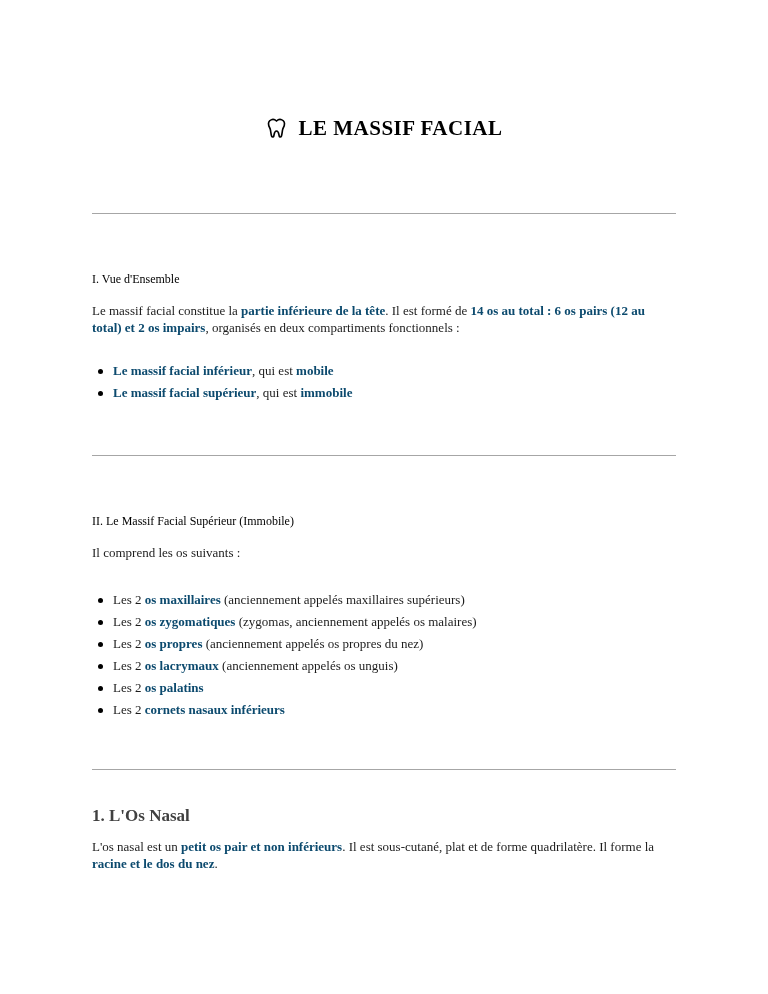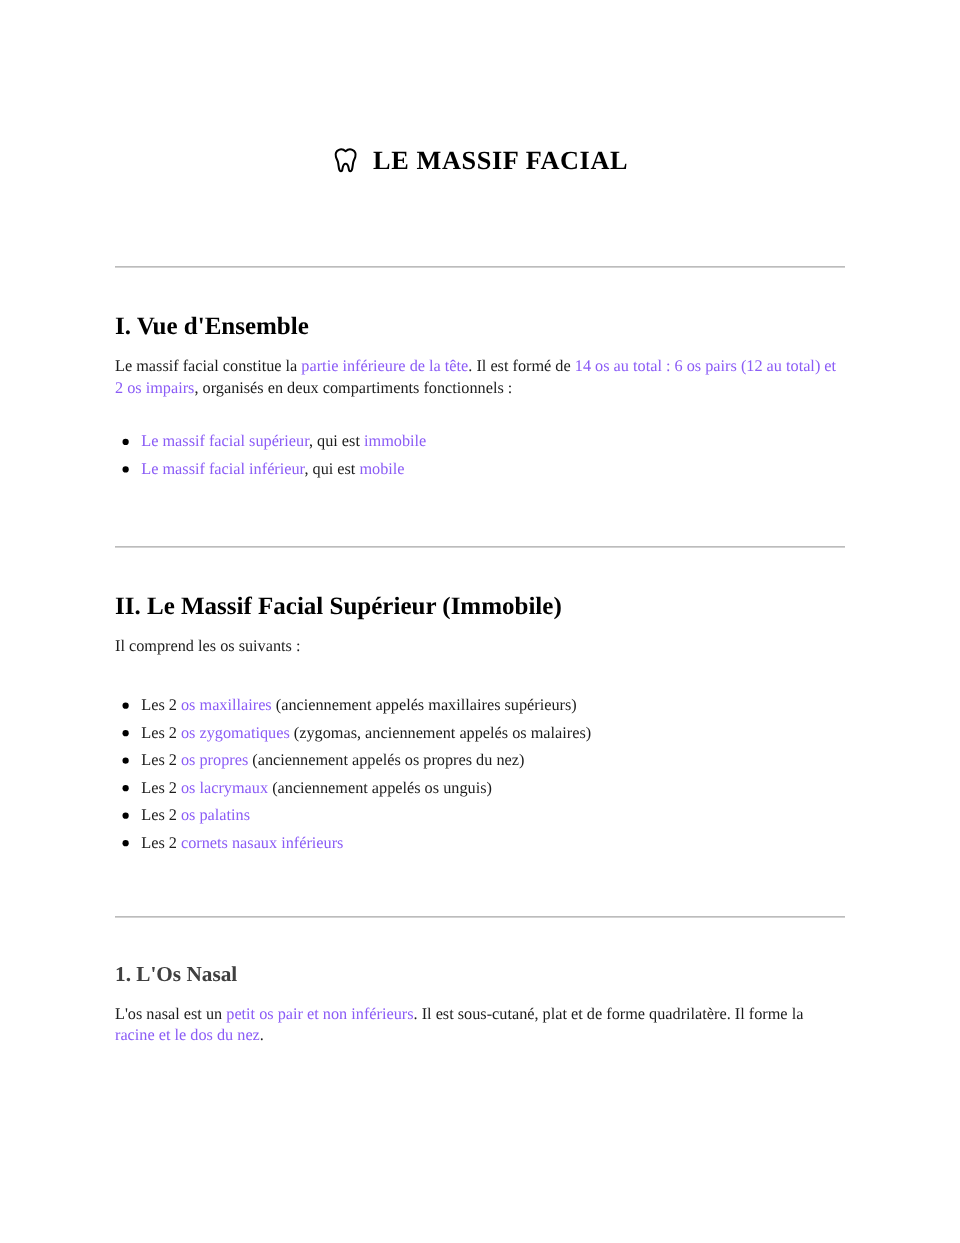--- a/index.html
+++ b/index.html
@@ -31,40 +31,40 @@
   .tooth-icon { display: inline-flex; align-items: center; }
   .divider {
     border: none;
     border-top: 1px solid #a6a6a6;
     height: 0;
   }
   .divider-1 { margin-top: 71px; }
   .divider-2 { margin-top: 51px; }
   .divider-3 { margin-top: 48px; }
   h2.section-heading {
-    margin-top: 34px;
-    font-size: 20px;
-    font-weight: bold;
+    margin-top: 52px;
+    font-size: 12px;
+    font-weight: normal;
     color: #000;
     line-height: 26px;
   }
   h3.subsection-heading {
     margin-top: 34px;
     font-size: 17px;
     font-weight: bold;
     color: #404040;
     line-height: 24px;
   }
   p.para {
     margin-top: 10px;
     font-size: 13px;
     line-height: 17px;
     color: #1c1c1c;
   }
-  strong { color: #8b5cf6; font-weight: normal; }
+  strong { color: #0c4a6e; font-weight: bold; }
   ul.bullets {
     list-style: none;
     margin-top: 24px;
   }
   ul.bullets-lg { margin-top: 28px; }
   ul.bullets li {
     display: flex;
     align-items: flex-start;
     font-size: 13px;
     line-height: 22px;
@@ -93,25 +93,25 @@
   </h1>
 
   <hr class="divider divider-1">
 
   <section>
     <h2 class="section-heading">I. Vue d'Ensemble</h2>
     <p class="para"><span>Le massif facial constitue la </span><strong>partie inférieure de la tête</strong><span>. Il est formé de </span><strong>14 os au total : 6 os pairs (12 au total) et 2 os impairs</strong><span>, organisés en deux compartiments fonctionnels :</span></p>
     <ul class="bullets">
       <li>
         <span class="dot"></span>
-        <span><strong>Le massif facial supérieur</strong><span>, qui est </span><strong>immobile</strong></span>
+        <span><strong>Le massif facial inférieur</strong><span>, qui est </span><strong>mobile</strong></span>
       </li>
       <li>
         <span class="dot"></span>
-        <span><strong>Le massif facial inférieur</strong><span>, qui est </span><strong>mobile</strong></span>
+        <span><strong>Le massif facial supérieur</strong><span>, qui est </span><strong>immobile</strong></span>
       </li>
     </ul>
   </section>
 
   <hr class="divider divider-2">
 
   <section>
     <h2 class="section-heading">II. Le Massif Facial Supérieur (Immobile)</h2>
     <p class="para"><span>Il comprend les os suivants :</span></p>
     <ul class="bullets bullets-lg">

